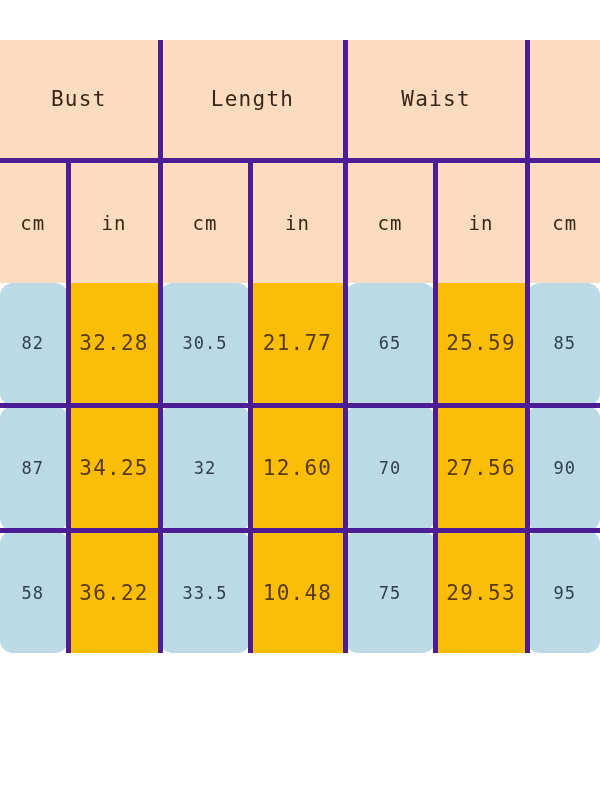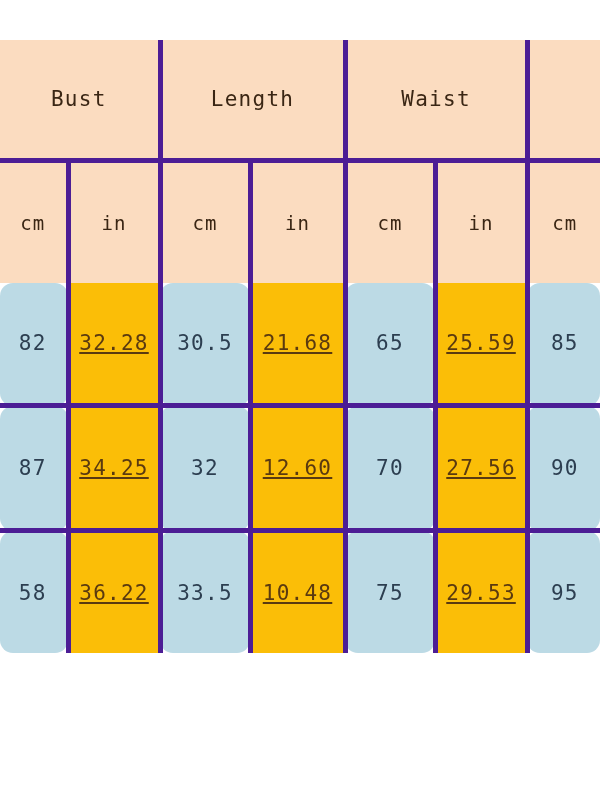--- a/index.html
+++ b/index.html
@@ -61,29 +61,28 @@
     height: 120px;
     background: #fbdcc0;
     color: #3a2614;
     font-size: 19px;
   }
 
   
   .cell-cm {
     background: #bcdae5;
     color: #2c3e50;
-    font-size: 21px;
+    font-size: 17px;
     border-radius: 13px;
   }
   .cell-in {
     background: #fbbe07;
     color: #5a3a10;
     font-size: 21px;
     font-weight: bold;
-    text-decoration: underline;
   }
   tr.data-row > td { height: 120px; }
 
   
   col.c0 { width: 68px; }
   col.c1 { width: 92px; }
   col.c2 { width: 90px; }
   col.c3 { width: 95px; }
   col.c4 { width: 90px; }
   col.c5 { width: 92px; }
@@ -122,21 +121,21 @@
         <th class="hdr-unit">in</th>
         <th class="hdr-unit">cm</th>
       </tr>
     </thead>
 
     <tbody>
       <tr class="data-row">
         <td class="cell-cm">82</td>
         <td class="cell-in">32.28</td>
         <td class="cell-cm">30.5</td>
-        <td class="cell-in">21.68</td>
+        <td class="cell-in">21.77</td>
         <td class="cell-cm">65</td>
         <td class="cell-in">25.59</td>
         <td class="cell-cm">85</td>
       </tr>
       <tr class="data-row">
         <td class="cell-cm">87</td>
         <td class="cell-in">34.25</td>
         <td class="cell-cm">32</td>
         <td class="cell-in">12.60</td>
         <td class="cell-cm">70</td>

